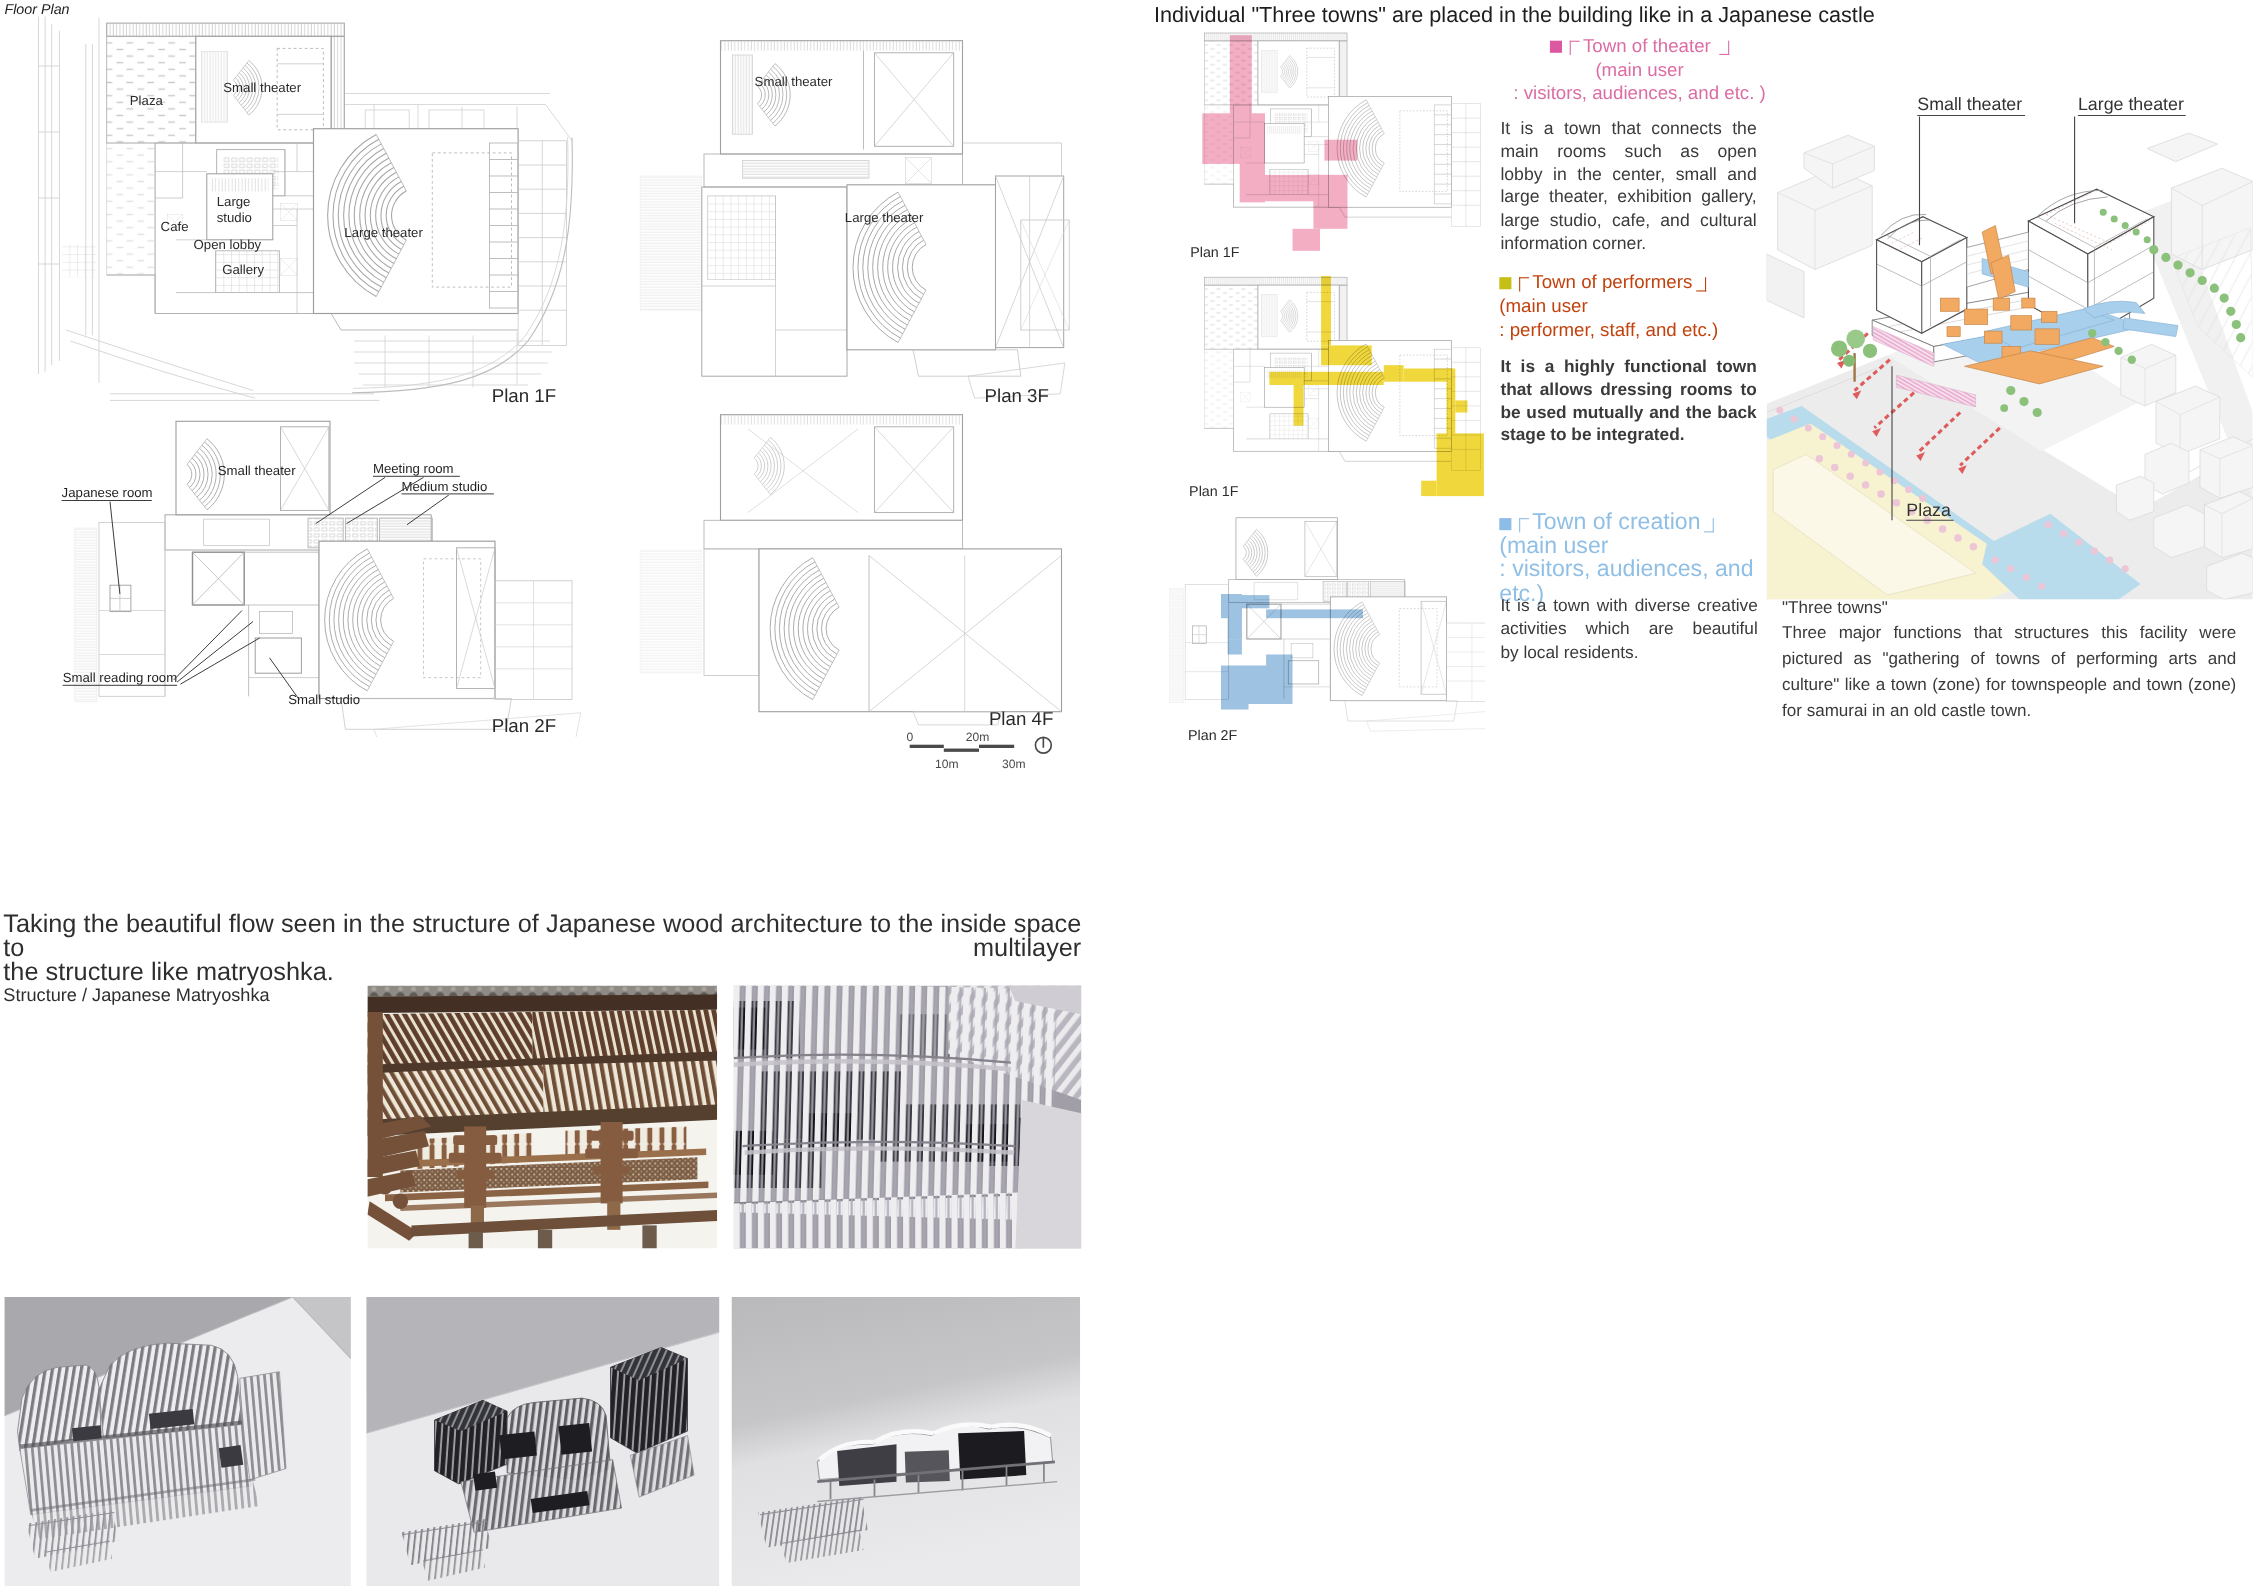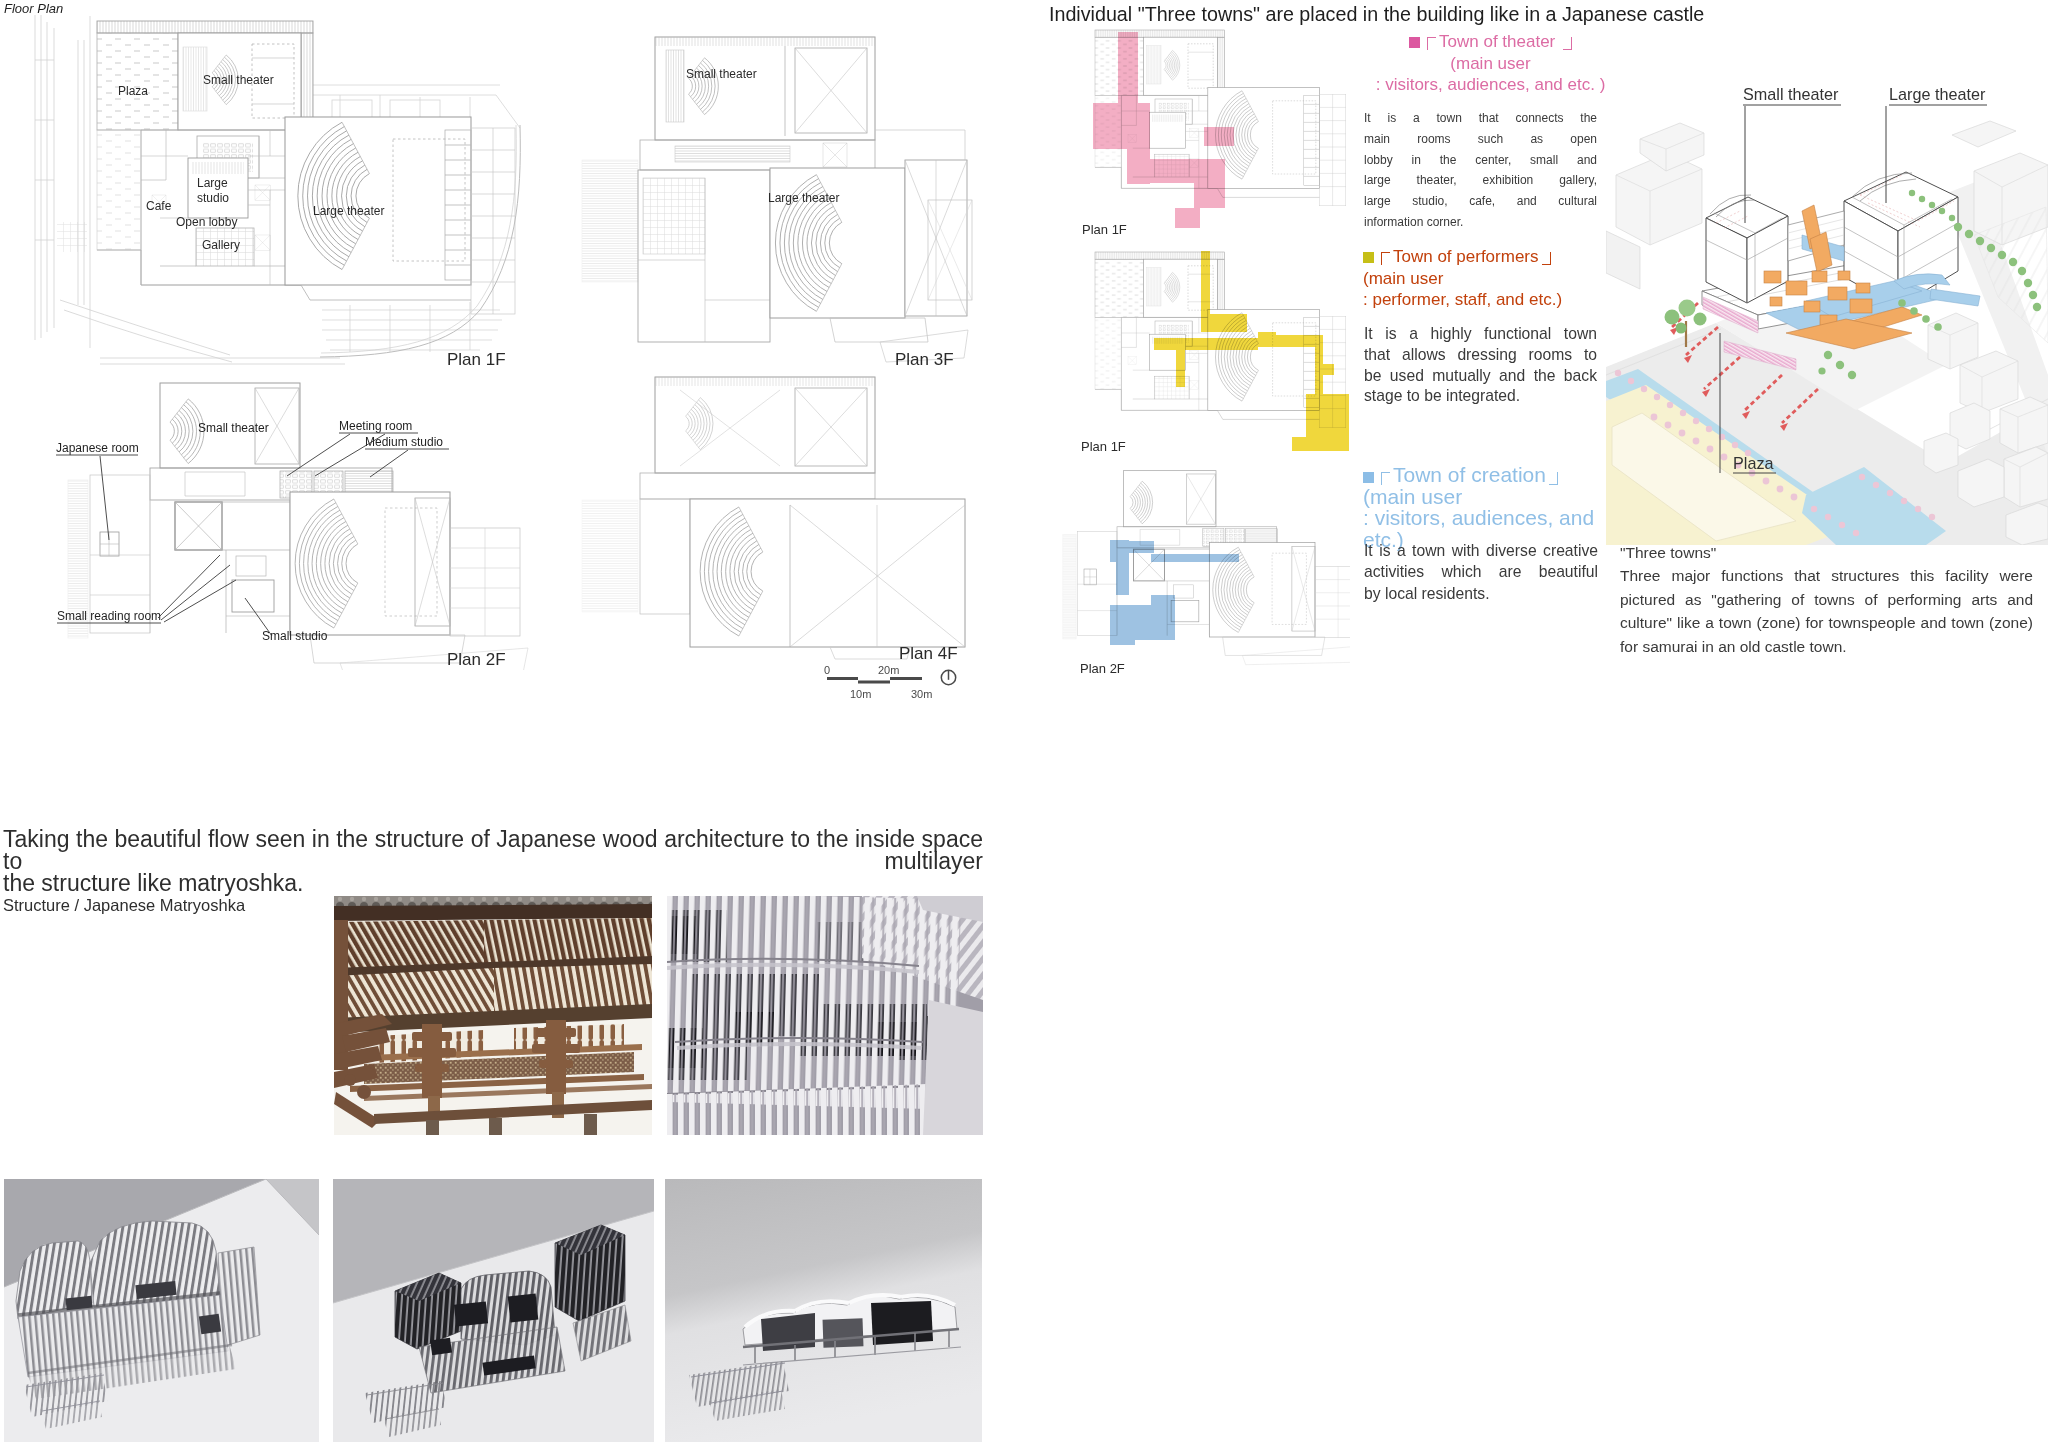--- a/index.html
+++ b/index.html
@@ -384,34 +384,34 @@
 <rect x="111" y="125" width="24" height="11"></rect>
 <rect x="70" y="170" width="25" height="5"></rect>
 </g>
 </svg>
 <div class="abs" style="left:1080px;top:661px;font-size:13px;">Plan 2F</div>
 
 <div class="abs" style="left:1363px;top:31px;width:255px;font-size:17px;line-height:21.6px;color:#dc6ca4;text-align:center;">
 <span class="ob" style="background:#dc58a0;"></span><span class="cb1"></span>Town of theater&nbsp;<span class="cb2"></span><br>(main user<br>: visitors, audiences, and etc. )
 </div>
 
-<div class="abs" style="left:1364px;top:108px;width:233px;font-size:12px;line-height:20.8px;color:#3a3a3a;">
+<div class="abs" style="left:1364px;top:108px;width:233px;font-size:16px;line-height:20.8px;color:#3a3a3a;">
 <div class="jt">It is a town that connects the</div>
 <div class="jt">main rooms such as open</div>
 <div class="jt">lobby in the center, small and</div>
 <div class="jt">large theater, exhibition gallery,</div>
 <div class="jt">large studio, cafe, and cultural</div>
 <div>information corner.</div>
 </div>
 
 <div class="abs" style="left:1363px;top:246px;width:255px;font-size:17px;line-height:21.6px;color:#c2410c;">
 <span class="ob" style="background:#c6bf17;"></span><span class="cb1"></span>Town of performers<span class="cb2"></span><br>(main user<br>: performer, staff, and etc.)
 </div>
 
-<div class="abs" style="left:1364px;top:324px;width:233px;font-size:15.7px;line-height:20.8px;color:#3a3a3a;">
+<div class="abs" style="left:1364px;top:324px;width:233px;font-size:15.7px;line-height:20.8px;color:#3a3a3a;font-weight:bold;">
 <div class="jt">It is a highly functional town</div>
 <div class="jt">that allows dressing rooms to</div>
 <div class="jt">be used mutually and the back</div>
 <div>stage to be integrated.</div>
 </div>
 
 <div class="abs" style="left:1363px;top:464px;width:255px;font-size:21px;line-height:21.6px;color:#90bfe6;">
 <span class="ob" style="background:#8cbde6;"></span><span class="cb1"></span>Town of creation<span class="cb2"></span><br>(main user<br>: visitors, audiences, and etc.)
 </div>
 

